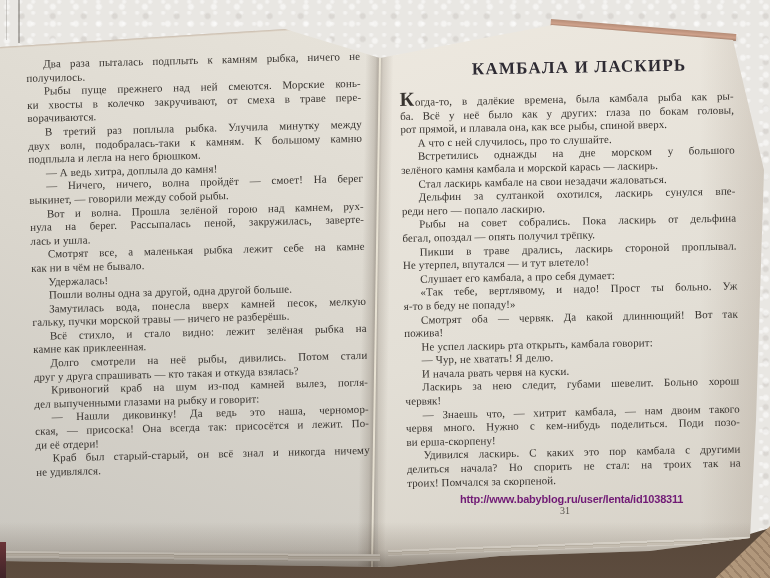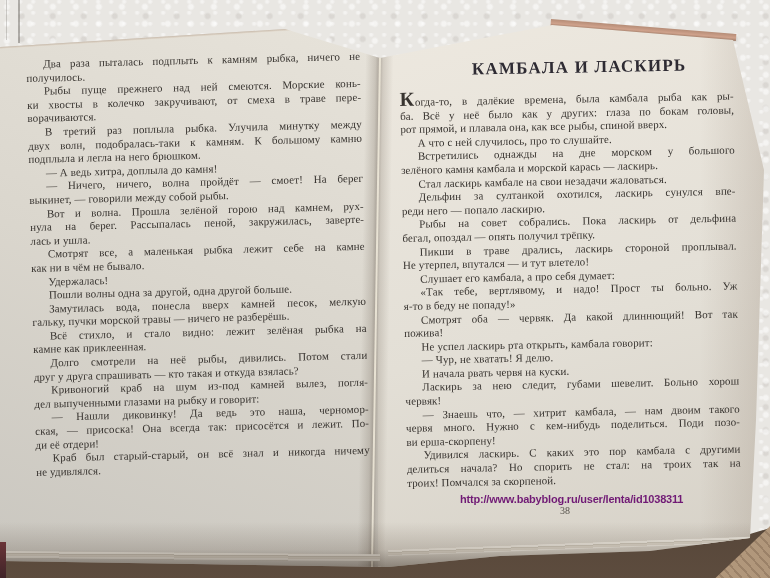--- a/index.html
+++ b/index.html
@@ -159,18 +159,18 @@
           <div class="tl">делиться начала? Но спорить не стал: на троих так на</div>
           <div class="tl end">троих! Помчался за скорпеной.</div>
         </div>
     </div>
 
     <div class="underpages-left"></div>
     <div class="underpages-right"></div>
     <div class="bottom-inner-shadow"></div>
   </div>
 
-  <div class="folio">38</div>
+  <div class="folio">31</div>
   <div class="url-watermark">http://www.babyblog.ru/user/lenta/id1038311</div>
 
   <div class="wood-corner"></div>
   <div class="maroon-edge"></div>
 </div>
 
 </body></html>

